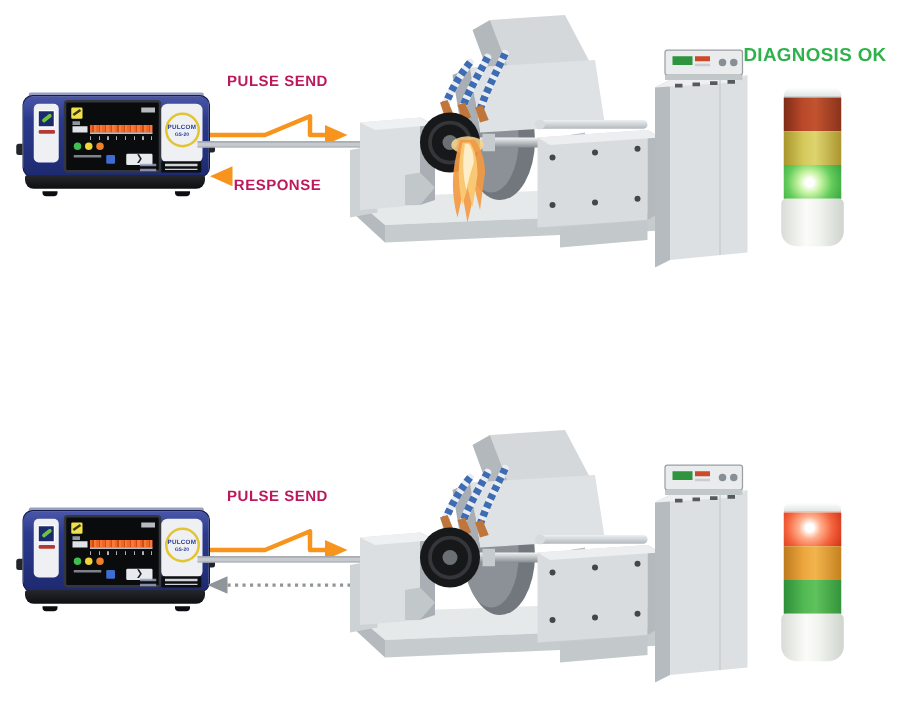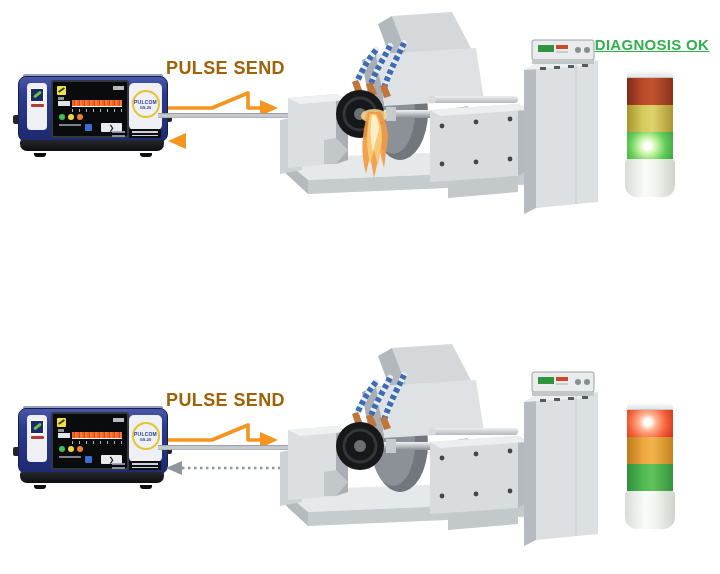--- a/index.html
+++ b/index.html
@@ -3,27 +3,27 @@
 <meta charset="utf-8">
 <style>
   html,body{margin:0;padding:0;background:#ffffff;}
   .stage{position:relative;width:720px;height:574px;background:#ffffff;overflow:hidden;
          font-family:"Liberation Sans",sans-serif;}
   .panel{position:absolute;left:0;width:720px;height:287px;}
   .panel-ok{top:0;}
   .panel-ng{top:332px;height:242px;}
 
   
-  .flow-label{position:absolute;font-size:18px;font-weight:600;color:#a16207;
+  .flow-label{position:absolute;font-size:12px;font-weight:600;color:#be185d;
               letter-spacing:.4px;text-align:center;white-space:nowrap;}
   .pulse-label{left:166px;top:58px;width:112px;}
   .return-label{left:166px;top:141px;width:112px;}
   .panel-ng .return-label{left:158px;top:155px;width:128px;}
   .diagnosis-label{position:absolute;left:584px;top:36px;width:136px;text-align:center;
-                   font-size:15px;font-weight:700;letter-spacing:.3px;white-space:nowrap;text-decoration:underline;}
+                   font-size:15px;font-weight:700;letter-spacing:.3px;white-space:nowrap;}
 
   
   .send-arrow{position:absolute;left:166px;top:88px;}
   .return-arrow{position:absolute;left:166px;top:121px;}
   .no-response-arrow{position:absolute;left:166px;top:127px;}
   .cable{position:absolute;left:158px;top:113px;width:132px;height:3px;
          background:#c6cace;border-top:1px solid #9aa0a4;border-bottom:1px solid #aeb3b7;}
 
   
   .device{position:absolute;left:18px;top:74px;width:150px;height:80px;}
@@ -242,20 +242,21 @@
       <polygon points="94,12 94,28 112,20" fill="#F7941E"></polygon>
     </svg>
 
     <div class="cable"></div>
 
     <svg class="return-arrow" width="114" height="28">
       <path d="M112,20 H70 V5 L34,20 H18" fill="none" stroke="#F7941E" stroke-width="3.6" stroke-linejoin="round" transform="translate(114,0) scale(-1,1) translate(-114,0)"></path>
       <polygon points="20,12 20,28 2,20" fill="#F7941E"></polygon>
     </svg>
 
+    <div class="flow-label return-label">RESPONSE</div>
 
     <svg class="machine" viewBox="0 0 322 202">
       <use href="#machine-sym"></use>
     </svg>
     <svg class="sparks" viewBox="0 0 322 202">
       <use href="#sparks-sym"></use>
     </svg>
 
     <div class="diagnosis-label" style="color: rgb(47, 177, 76);">DIAGNOSIS OK</div>
 

